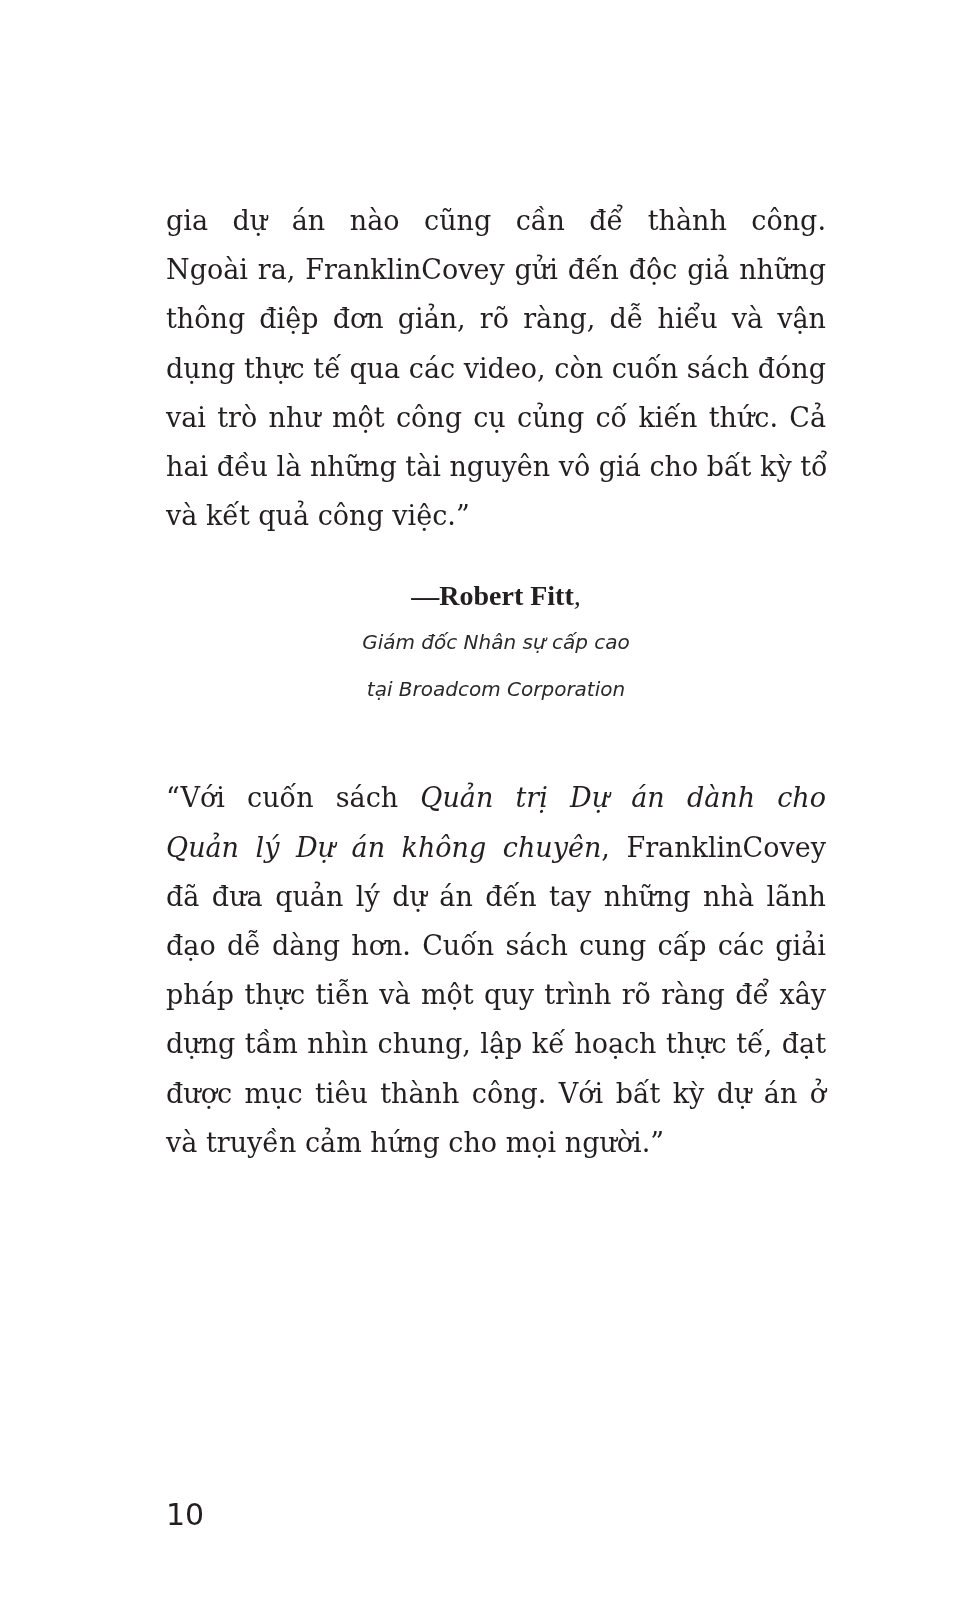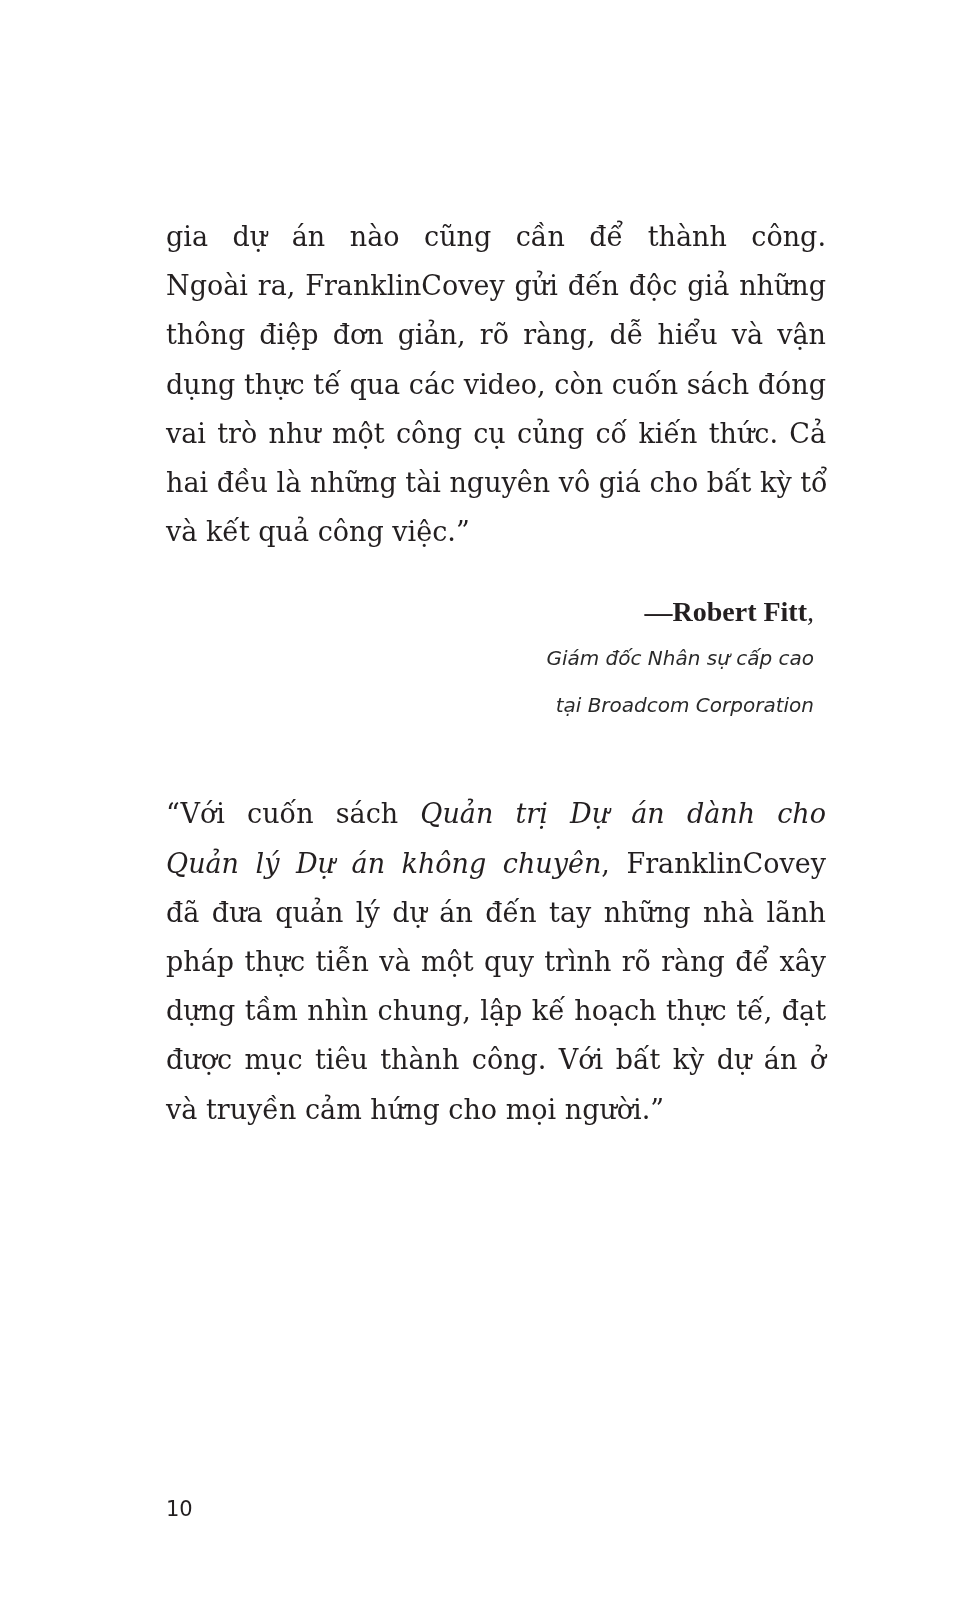--- a/index.html
+++ b/index.html
@@ -1,46 +1,46 @@
 <!DOCTYPE html>
 <html><head>
 <meta charset="utf-8">
 <style>
   html, body { margin: 0; padding: 0; background: #ffffff; }
   body { width: 969px; height: 1623px; position: relative; overflow: hidden; color: #231f20; }
-  .page { position: absolute; left: 166px; top: 212px; width: 660px; }
+  .page { position: absolute; left: 166px; top: 196px; width: 660px; }
   .quote {
     font-family: "DejaVu Serif", "Liberation Serif", serif;
     font-size: 27px; line-height: 49.2px;
     text-align: justify; text-align-last: left;
     margin: 0;
   }
   .quote .line { display: block; text-align: justify; text-align-last: justify; white-space: nowrap; }
   .quote .line.last { text-align-last: left; }
   .quote em { font-style: italic; }
-  .attrib { text-align: right; margin: 12px; }
+  .attrib { text-align: center; margin: 12px; }
   .attrib .name {
     display: block;
     font-family: "Liberation Serif", "DejaVu Serif", serif;
     font-weight: bold; font-size: 28px; line-height: 46px;
   }
   .attrib .role {
     display: block;
     font-family: "DejaVu Sans", "Liberation Sans", sans-serif;
     font-style: italic; font-size: 20px; line-height: 47px;
     color: #2a2a2a;
   }
   #q1 { margin-top: 0; }
   #a1 { margin-top: 33px; }
   #q2 { margin-top: 60px; }
   #a2 { margin-top: 30px; }
   .page-number {
     position: absolute; left: 166px; top: 1497px;
     font-family: "DejaVu Sans", "Liberation Sans", sans-serif;
-    font-size: 21px; color: #231f20;
+    font-size: 30px; color: #231f20;
   }
 </style>
 </head>
 <body>
 
 <div class="page">
 
   <p class="quote" id="q1">
     <span class="line">gia dự án nào cũng cần để thành công.</span>
     <span class="line">Ngoài ra, FranklinCovey gửi đến độc giả những</span>
@@ -54,20 +54,21 @@
   <p class="attrib" id="a1">
     <span class="name"><span>—Robert Fitt</span><span style="font-weight:normal;font-style:italic">,</span></span>
     <span class="role">Giám đốc Nhân sự cấp cao</span>
     <span class="role">tại Broadcom Corporation</span>
   </p>
 
   <p class="quote" id="q2">
     <span class="line"><span>“Với cuốn sách </span><em>Quản trị Dự án dành cho</em></span>
     <span class="line"><em>Quản lý Dự án không chuyên</em><span>, FranklinCovey</span></span>
     <span class="line">đã đưa quản lý dự án đến tay những nhà lãnh</span>
+    <span class="line">đạo dễ dàng hơn. Cuốn sách cung cấp các giải</span>
     <span class="line">pháp thực tiễn và một quy trình rõ ràng để xây</span>
     <span class="line">dựng tầm nhìn chung, lập kế hoạch thực tế, đạt</span>
     <span class="line">được mục tiêu thành công. Với bất kỳ dự án ở</span>
     <span class="line last">và truyền cảm hứng cho mọi người.”</span>
   </p>
 
 
 </div>
 
 <div class="page-number">10</div>

